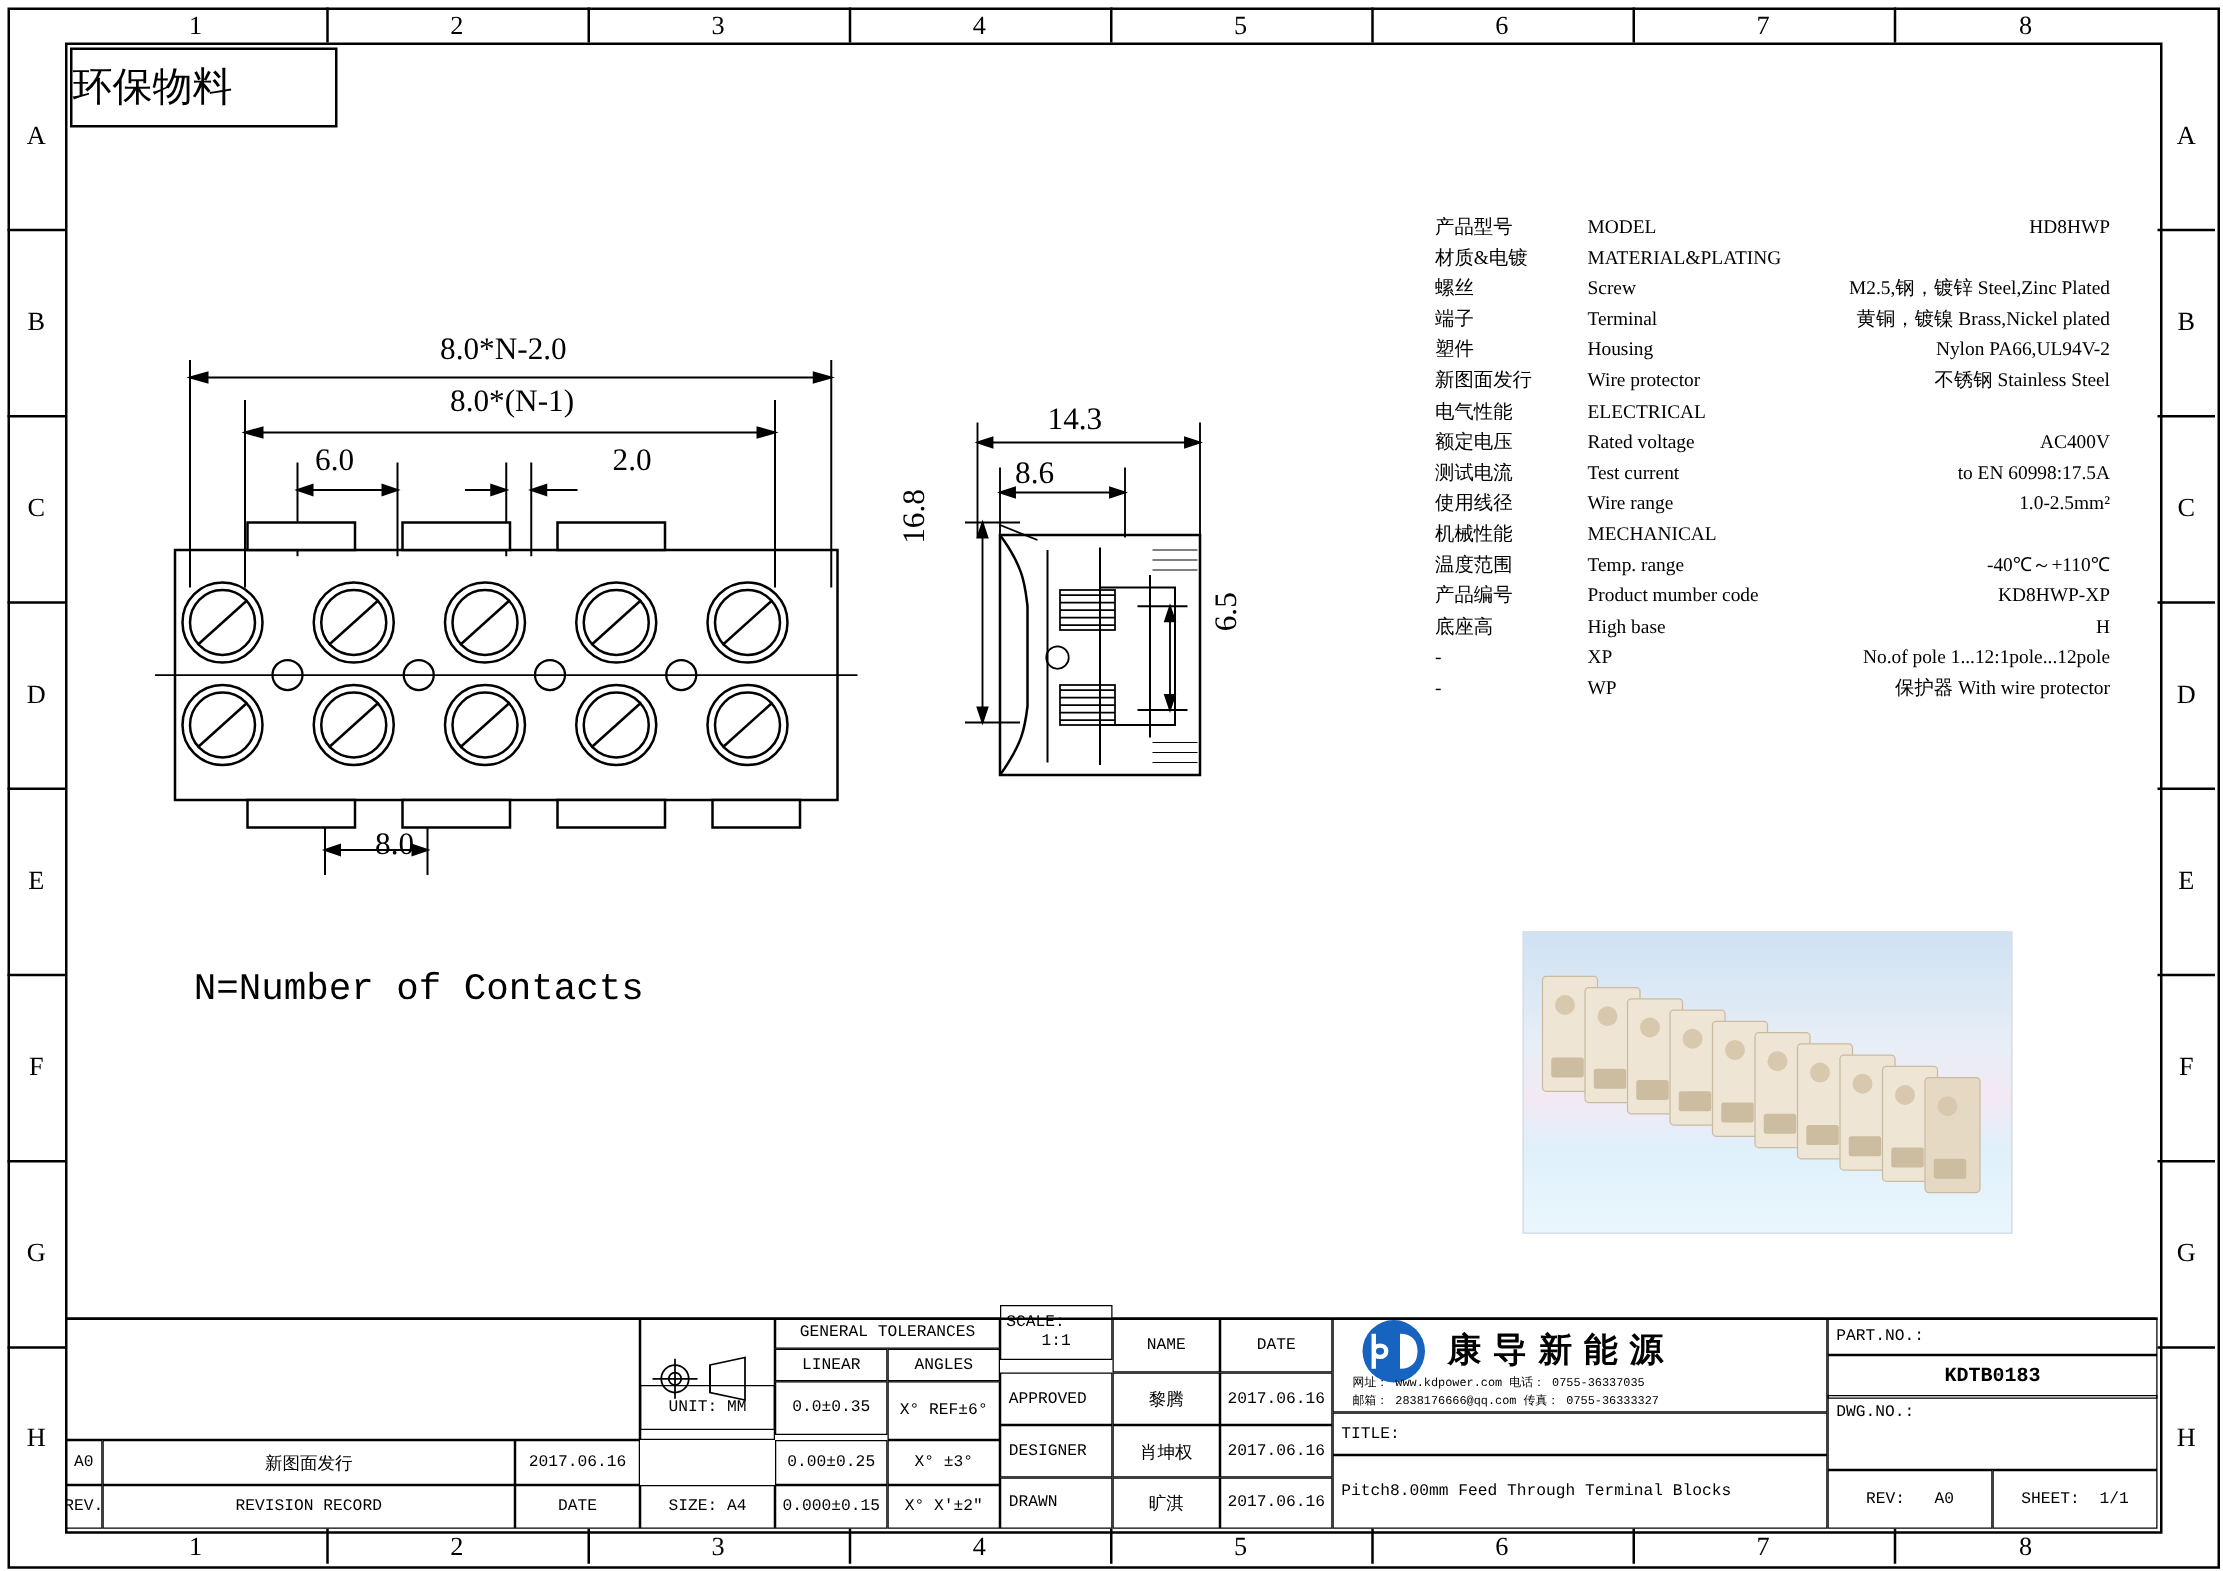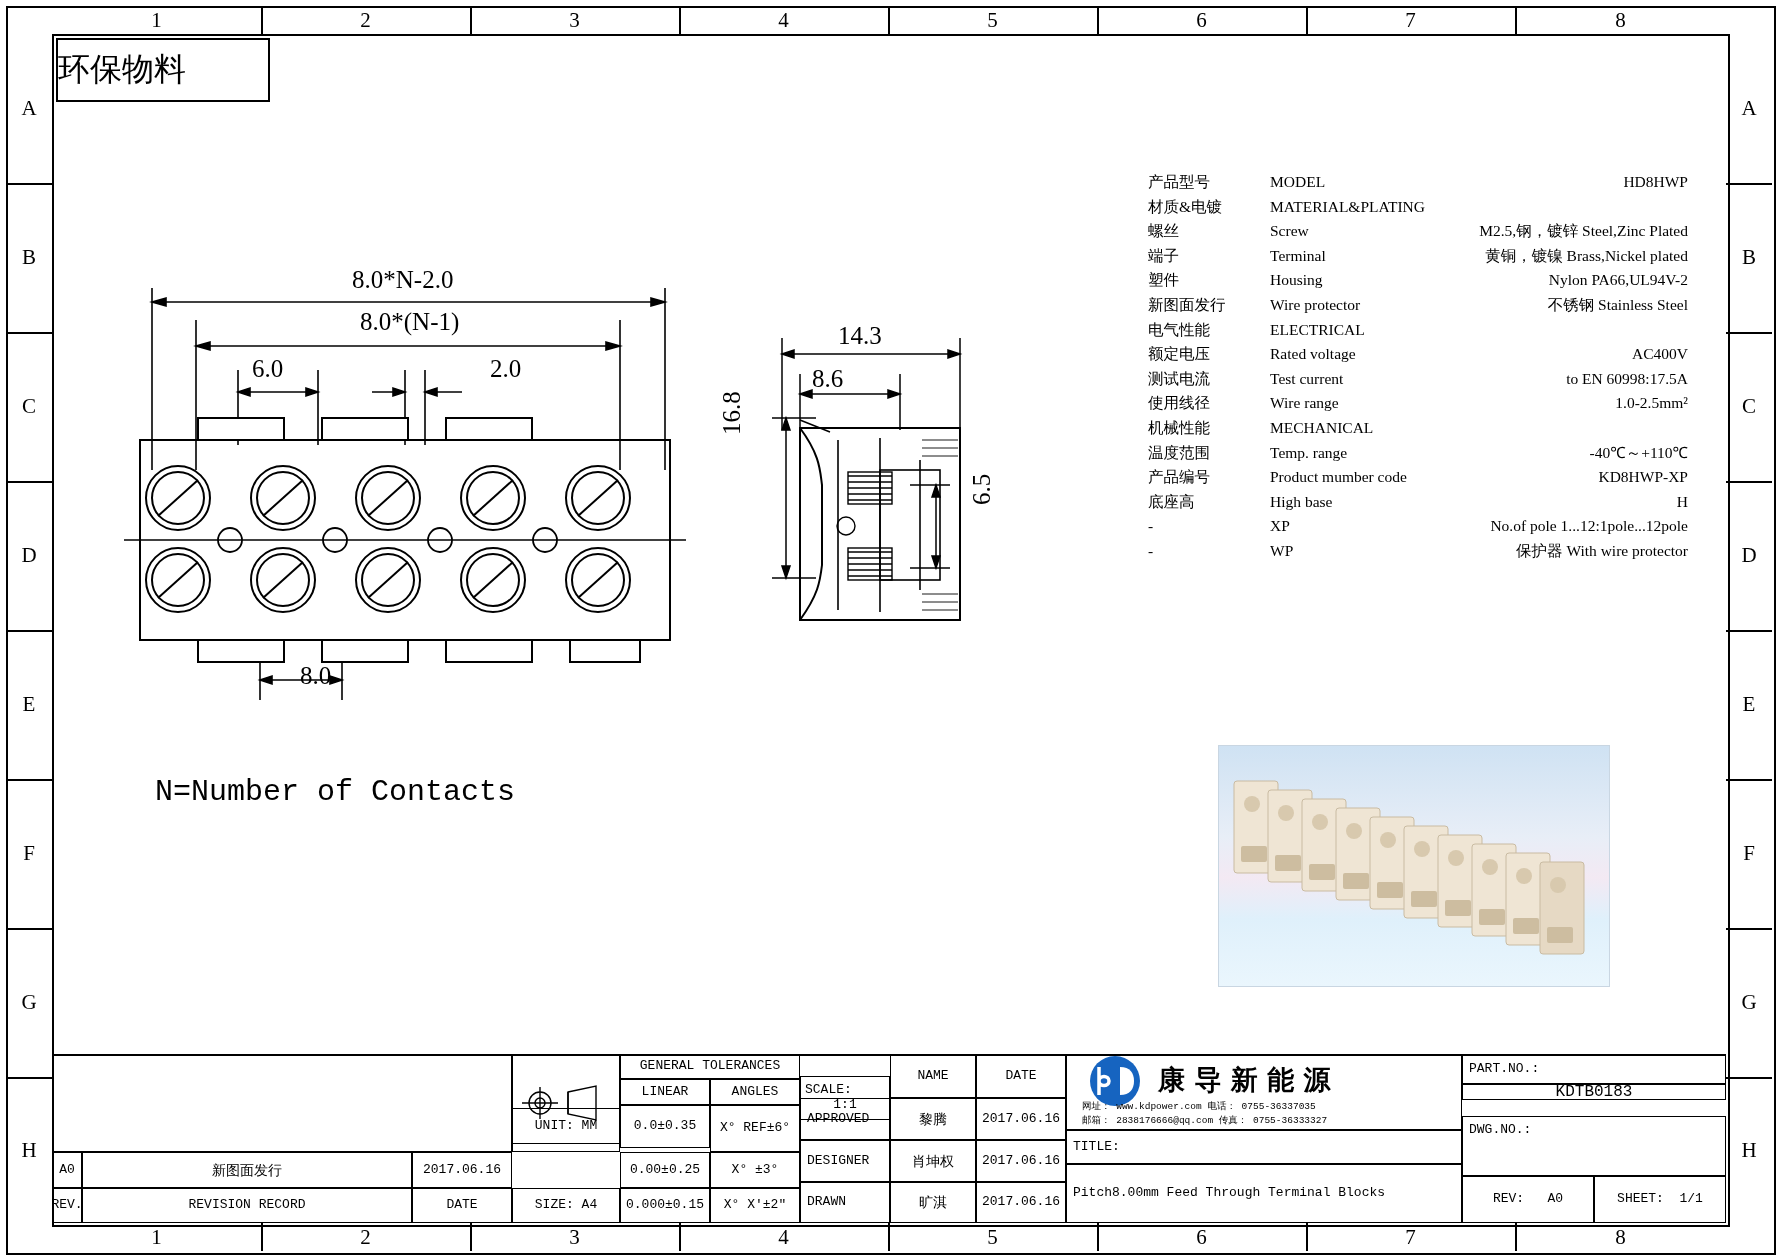--- a/index.html
+++ b/index.html
@@ -544,21 +544,21 @@
   <div class="tb" style="left:710px;top:1152px;width:90px;height:36px;">
       <span>X° ±3°</span>
     </div>
   <div class="tb" style="left:620px;top:1188px;width:90px;height:35px;">
       <span>0.000±0.15</span>
     </div>
   <div class="tb" style="left:710px;top:1188px;width:90px;height:35px;">
       <span>X° X'±2"</span>
     </div>
 
-  <div class="tb" style="left:800px;top:1076px;width:90px;height:44px;flex-direction:column;">
+  <div class="tb" style="left:800px;top:1044px;width:90px;height:44px;flex-direction:column;">
     <span style="align-self:flex-start;padding-left:4px;">SCALE:</span>
     <span style="align-self:center;">1:1</span>
   </div>
   <div class="tb" style="left:890px;top:1054px;width:86px;height:44px;">
       <span>NAME</span>
     </div>
   <div class="tb" style="left:976px;top:1054px;width:90px;height:44px;">
       <span>DATE</span>
     </div>
 
@@ -613,21 +613,21 @@
   <div class="tb left" style="left:1066px;top:1130px;width:396px;height:34px;">
       <span>TITLE:</span>
     </div>
   <div class="tb left" style="left:1066px;top:1164px;width:396px;height:59px;">
       <span>Pitch8.00mm Feed Through Terminal Blocks</span>
     </div>
 
   <div class="tb left" style="left:1462px;top:1054px;width:264px;height:30px;">
       <span>PART.NO.:</span>
     </div>
-  <div class="tb" style="left:1462px;top:1084px;width:264px;height:16px;">
+  <div class="tb" style="left:1462px;top:1084px;width:264px;height:35px;font-weight:bold;">
       <span style="font-size:16px;">KDTB0183</span>
     </div>
   <div class="tb left" style="left:1462px;top:1116px;width:264px;height:60px;align-items:flex-start;padding-top:6px;">
       <span>DWG.NO.:</span>
     </div>
   <div class="tb" style="left:1462px;top:1176px;width:132px;height:47px;">
     <span>REV:</span>&nbsp;&nbsp;&nbsp;
     <span>A0</span>
   </div>
   <div class="tb" style="left:1594px;top:1176px;width:132px;height:47px;">

